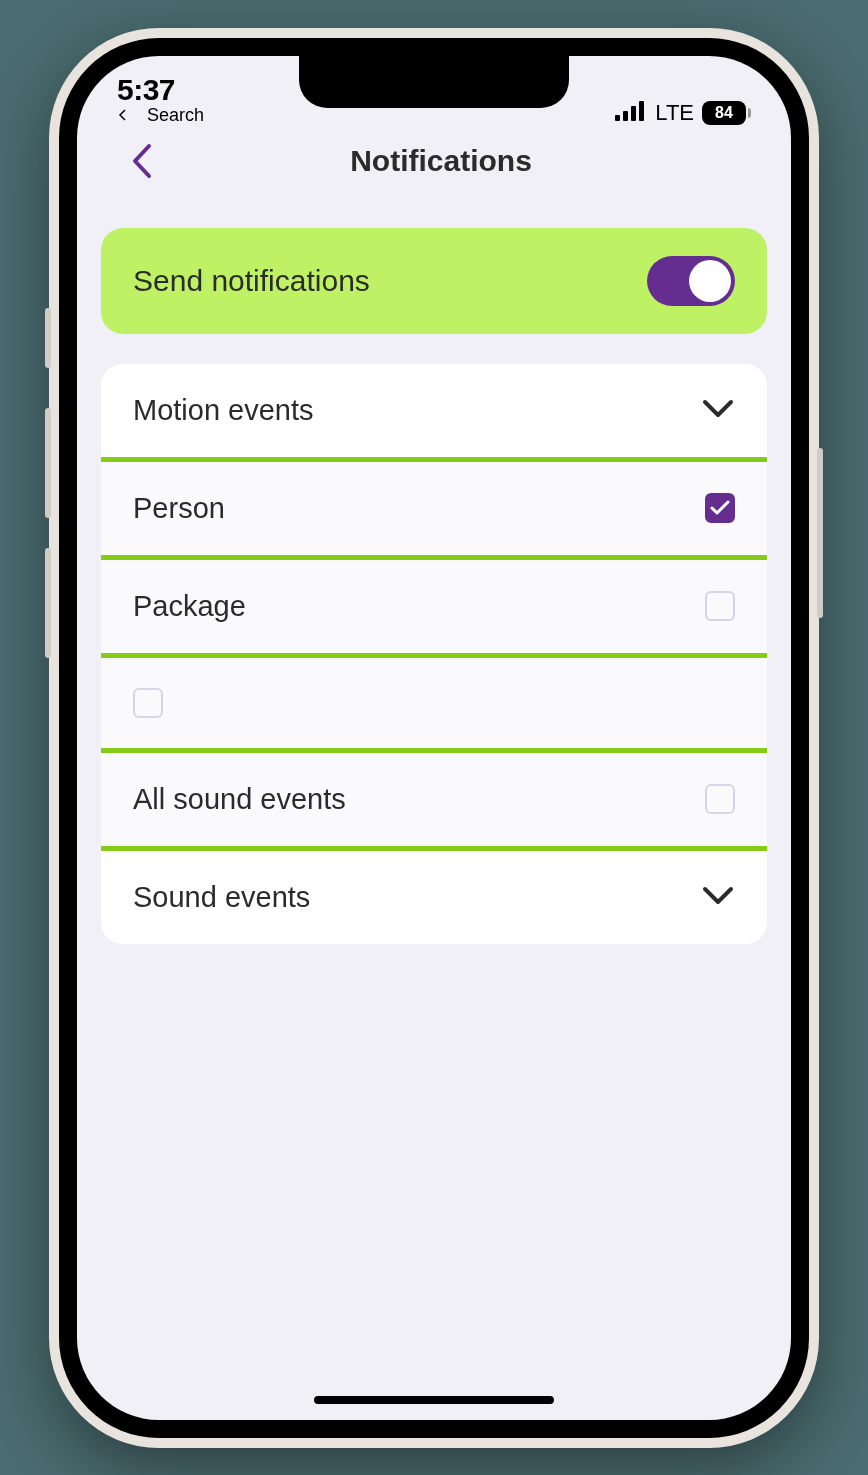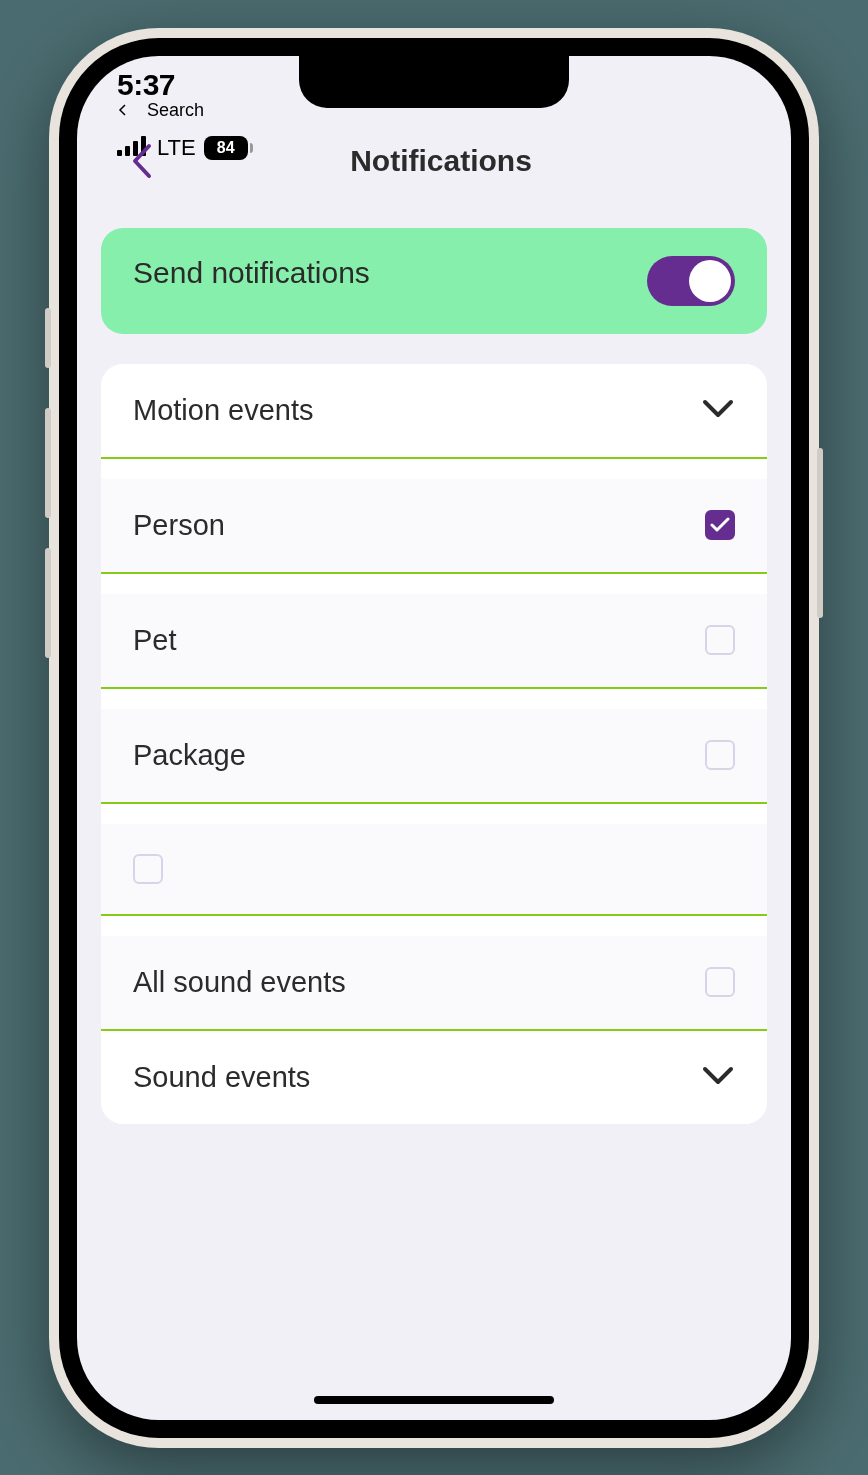--- a/index.html
+++ b/index.html
@@ -44,24 +44,23 @@
       width: 270px;
       height: 52px;
       background: #000;
       border-bottom-left-radius: 28px;
       border-bottom-right-radius: 28px;
       z-index: 100;
     }
     .status-bar {
       display: flex;
       justify-content: space-between;
-      align-items: flex-start;
+      align-items: flex-end;
       padding: 12px 40px 0 40px;
       height: 70px;
-      flex-direction: column;
     }
     .status-left { display: flex; flex-direction: column; align-items: flex-start; }
     .time { font-size: 30px; font-weight: 600; color: #000; letter-spacing: -0.5px; }
     .breadcrumb { font-size: 18px; color: #000; display: flex; align-items: center; gap: 18px; margin-top: -2px; }
     .status-right { display: flex; align-items: center; gap: 8px; padding-top: 14px; }
     .signal-icon svg { width: 32px; height: 20px; }
     .lte { font-size: 22px; font-weight: 500; color: #000; }
     .battery {
       display: flex;
       align-items: center;
@@ -99,24 +98,25 @@
       width: 40px;
       height: 40px;
       display: flex;
       align-items: center;
       justify-content: center;
     }
     .back-btn svg { width: 24px; height: 38px; }
     .page-title { font-size: 30px; font-weight: 700; color: #2b2b2b; }
     .content { padding: 20px 24px; }
     .card {
-      background: #86efac;
+      background: #bef264;
       border-radius: 22px;
       padding: 28px 32px;
       display: flex;
+      align-items: center;
       justify-content: space-between;
       margin-bottom: 30px;
     }
     .card-label { font-size: 30px; color: #2b2b2b; }
     .toggle {
       width: 88px;
       height: 50px;
       background: #662d91;
       border-radius: 25px;
       position: relative;
@@ -140,25 +140,25 @@
     .list-card {
       background: #fff;
       border-radius: 22px;
       overflow: hidden;
     }
     .list-row {
       display: flex;
       align-items: center;
       justify-content: space-between;
       padding: 30px 32px;
-      border-bottom: 2px solid #84cc16;
+      border-bottom: 5px solid #84cc16;
     }
     .list-row:last-child { border-bottom: none; }
     .row-header { background: #fff; }
-    .row-sub { background: #faf9fc; margin-top: 20px; }
+    .row-sub { background: #faf9fc; }
     .row-label { font-size: 29px; color: #2b2b2b; }
     .chevron svg { width: 34px; height: 22px; }
     .checkbox {
       width: 30px;
       height: 30px;
       border: 2px solid #d8d4e8;
       border-radius: 6px;
       display: flex;
       align-items: center;
       justify-content: center;
@@ -258,24 +258,20 @@
 
           <div class="list-row row-sub">
             <span class="row-label">Person</span>
             <div class="checkbox checked">
               <svg viewBox="0 0 20 16">
                   <path d="M2 8 L7 13 L18 2" stroke="#fff" stroke-width="3" fill="none" stroke-linecap="round" stroke-linejoin="round"></path>
                 </svg>
             </div>
           </div>
 
-          <div class="list-row row-sub">
-            <span class="row-label">Pet</span>
-            <div class="checkbox"></div>
-          </div>
 
 
           <div class="list-row row-sub">
             <span class="row-label">Package</span>
             <div class="checkbox"></div>
           </div>
 
           <div class="list-row row-sub">
             <div class="checkbox"></div>
           </div>

